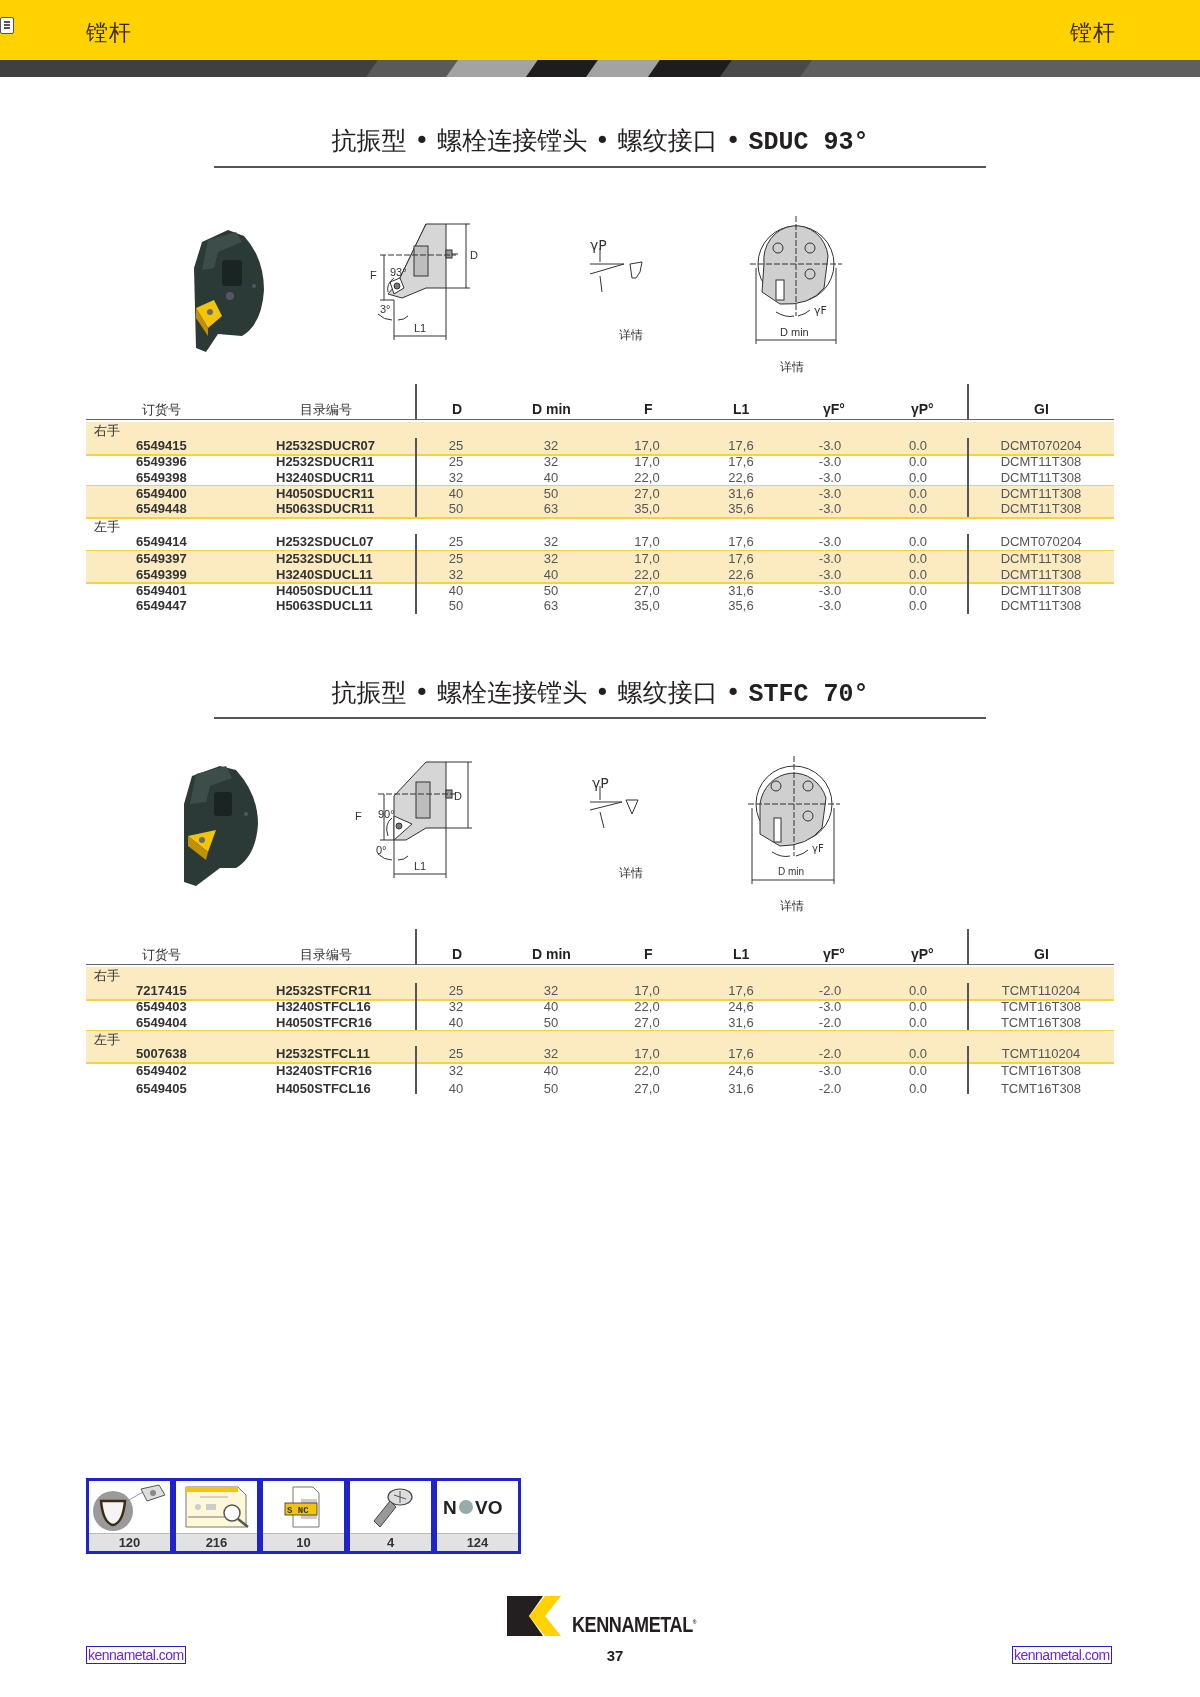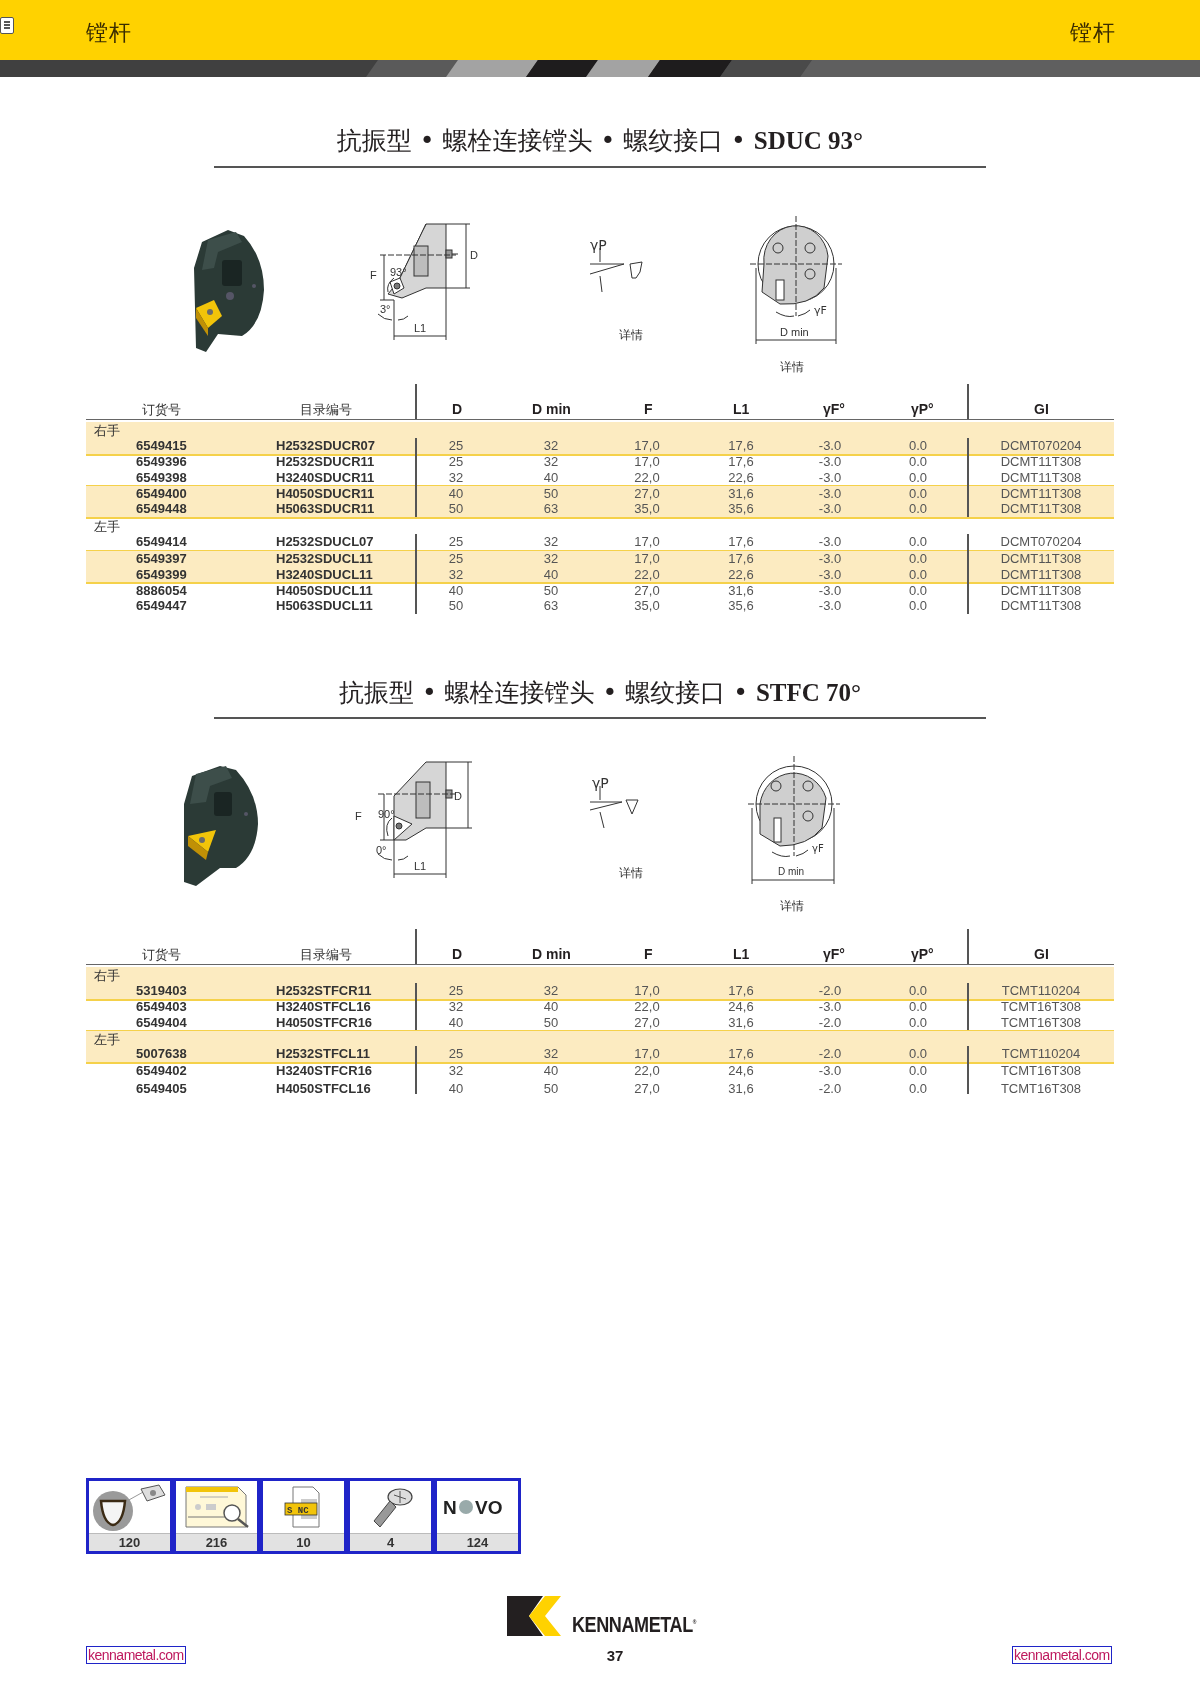--- a/index.html
+++ b/index.html
@@ -11,21 +11,21 @@
   .hdr .note-icon { position: absolute; left: 0; top: 17px; width: 14px; height: 17px; border: 1.5px solid #555; border-radius: 2px; background: #fff; }
   .hdr .note-icon::before { content: ""; position: absolute; left: 3px; top: 3px; width: 6px; height: 1.5px; background: #555; box-shadow: 0 3px 0 #555, 0 6px 0 #555; }
   .hdr .ttl { position: absolute; top: 18px; font-size: 22px; color: #3a2c00; font-family: "DejaVu Sans", sans-serif; letter-spacing: 1px; }
   .hdr .ttl.l { left: 86px; }
   .hdr .ttl.r { right: 84px; }
   .stripe { position: absolute; left: 0; top: 60px; width: 1200px; height: 17px; background: #404040; overflow: hidden; }
   .stripe .s { position: absolute; top: 0; height: 17px; transform: skewX(-35deg); }
 
   
   .sec-title { position: absolute; left: 214px; width: 772px; text-align: center; font-size: 25px; color: #231f20; font-family: "DejaVu Sans", sans-serif; }
-  .sec-title b { font-family: Liberation Serif, serif; font-weight: bold; }
+  .sec-title b { font-family: Liberation Mono, monospace; font-weight: bold; }
   .sec-rule { position: absolute; left: 214px; width: 772px; height: 1.5px; background: #555; }
 
   
   .draw { position: absolute; }
   .detail-lbl { position: absolute; font-size: 12px; color: #333; font-family: "DejaVu Sans", sans-serif; }
 
   
   .tbl { position: absolute; left: 86px; width: 1028px; }
   .tbl .vline { position: absolute; width: 1.5px; background: #555; }
   .tbl .head { position: absolute; left: 0; width: 1028px; height: 20px; border-bottom: 1.5px solid #666; }
@@ -49,21 +49,21 @@
   .icons { position: absolute; left: 86px; top: 1478px; height: 76px; display: flex; }
   .ibox { width: 87px; height: 76px; border: 3px solid #1f24c8; margin-right: 0; position: relative; background: #fff; }
   .ibox .pic { position: absolute; left: 0; top: 0; width: 81px; height: 53px; }
   .ibox .num { position: absolute; left: 0; bottom: 0; width: 81px; height: 18px; background: #e2e2e2; border-top: 1px solid #bbb; text-align: center; font-size: 13px; font-weight: bold; line-height: 18px; color: #333; }
 
   
   .logo { position: absolute; left: 507px; top: 1596px; height: 40px; }
   .logo-text { position: absolute; left: 572px; top: 1612px; font-size: 22px; font-weight: bold; color: #231f20; letter-spacing: -0.5px; transform: scaleX(0.82); transform-origin: left; }
   .logo-text sup { font-size: 6px; }
   .pnum { position: absolute; left: 600px; top: 1647px; width: 30px; text-align: center; font-size: 15px; font-weight: bold; color: #231f20; }
-  .site { position: absolute; top: 1646px; font-size: 14px; color: #be185d; border: 1.5px solid #1f24c8; padding: 0 1px; line-height: 16px; letter-spacing: -0.5px; }
+  .site { position: absolute; top: 1646px; font-size: 14px; color: #6d28d9; border: 1.5px solid #1f24c8; padding: 0 1px; line-height: 16px; letter-spacing: -0.5px; }
   .site.l { left: 86px; }
   .site.r { left: 1012px; }
 </style>
 </head>
 <body>
 
 <div class="hdr">
   <span class="note-icon"></span>
   <span class="ttl l">镗杆</span>
   <span class="ttl r">镗杆</span>
@@ -268,21 +268,21 @@
     <span class="cell c-num" style="left:335px;">32</span>
     <span class="cell c-num" style="left:430px;">40</span>
     <span class="cell c-num" style="left:526px;">22,0</span>
     <span class="cell c-num" style="left:620px;">22,6</span>
     <span class="cell c-num" style="left:709px;">-3.0</span>
     <span class="cell c-num" style="left:797px;">0.0</span>
     <span class="cell c-gi">DCMT11T308</span>
   </div>
   <div class="yl" style="top:198px;"></div>
   <div class="row" style="top:199px;">
-    <span class="cell c-order">8886054</span>
+    <span class="cell c-order">6549401</span>
     <span class="cell c-cat">H4050SDUCL11</span>
     <span class="cell c-num" style="left:335px;">40</span>
     <span class="cell c-num" style="left:430px;">50</span>
     <span class="cell c-num" style="left:526px;">27,0</span>
     <span class="cell c-num" style="left:620px;">31,6</span>
     <span class="cell c-num" style="left:709px;">-3.0</span>
     <span class="cell c-num" style="left:797px;">0.0</span>
     <span class="cell c-gi">DCMT11T308</span>
   </div>
   <div class="row" style="top:214px;">
@@ -388,21 +388,21 @@
     <span class="cell b" style="left:647px;">L1</span>
     <span class="cell b" style="left:737px;">γF°</span>
     <span class="cell b" style="left:825px;">γP°</span>
     <span class="cell b" style="left:948px;">GI</span>
   </div>
 
   <div class="grp band" style="top:38px;">
     <span class="cell">右手</span>
   </div>
   <div class="row band" style="top:54px;">
-    <span class="cell c-order">5319403</span>
+    <span class="cell c-order">7217415</span>
     <span class="cell c-cat">H2532STFCR11</span>
     <span class="cell c-num" style="left:335px;">25</span>
     <span class="cell c-num" style="left:430px;">32</span>
     <span class="cell c-num" style="left:526px;">17,0</span>
     <span class="cell c-num" style="left:620px;">17,6</span>
     <span class="cell c-num" style="left:709px;">-2.0</span>
     <span class="cell c-num" style="left:797px;">0.0</span>
     <span class="cell c-gi">TCMT110204</span>
   </div>
   <div class="yl" style="top:70px;"></div>

